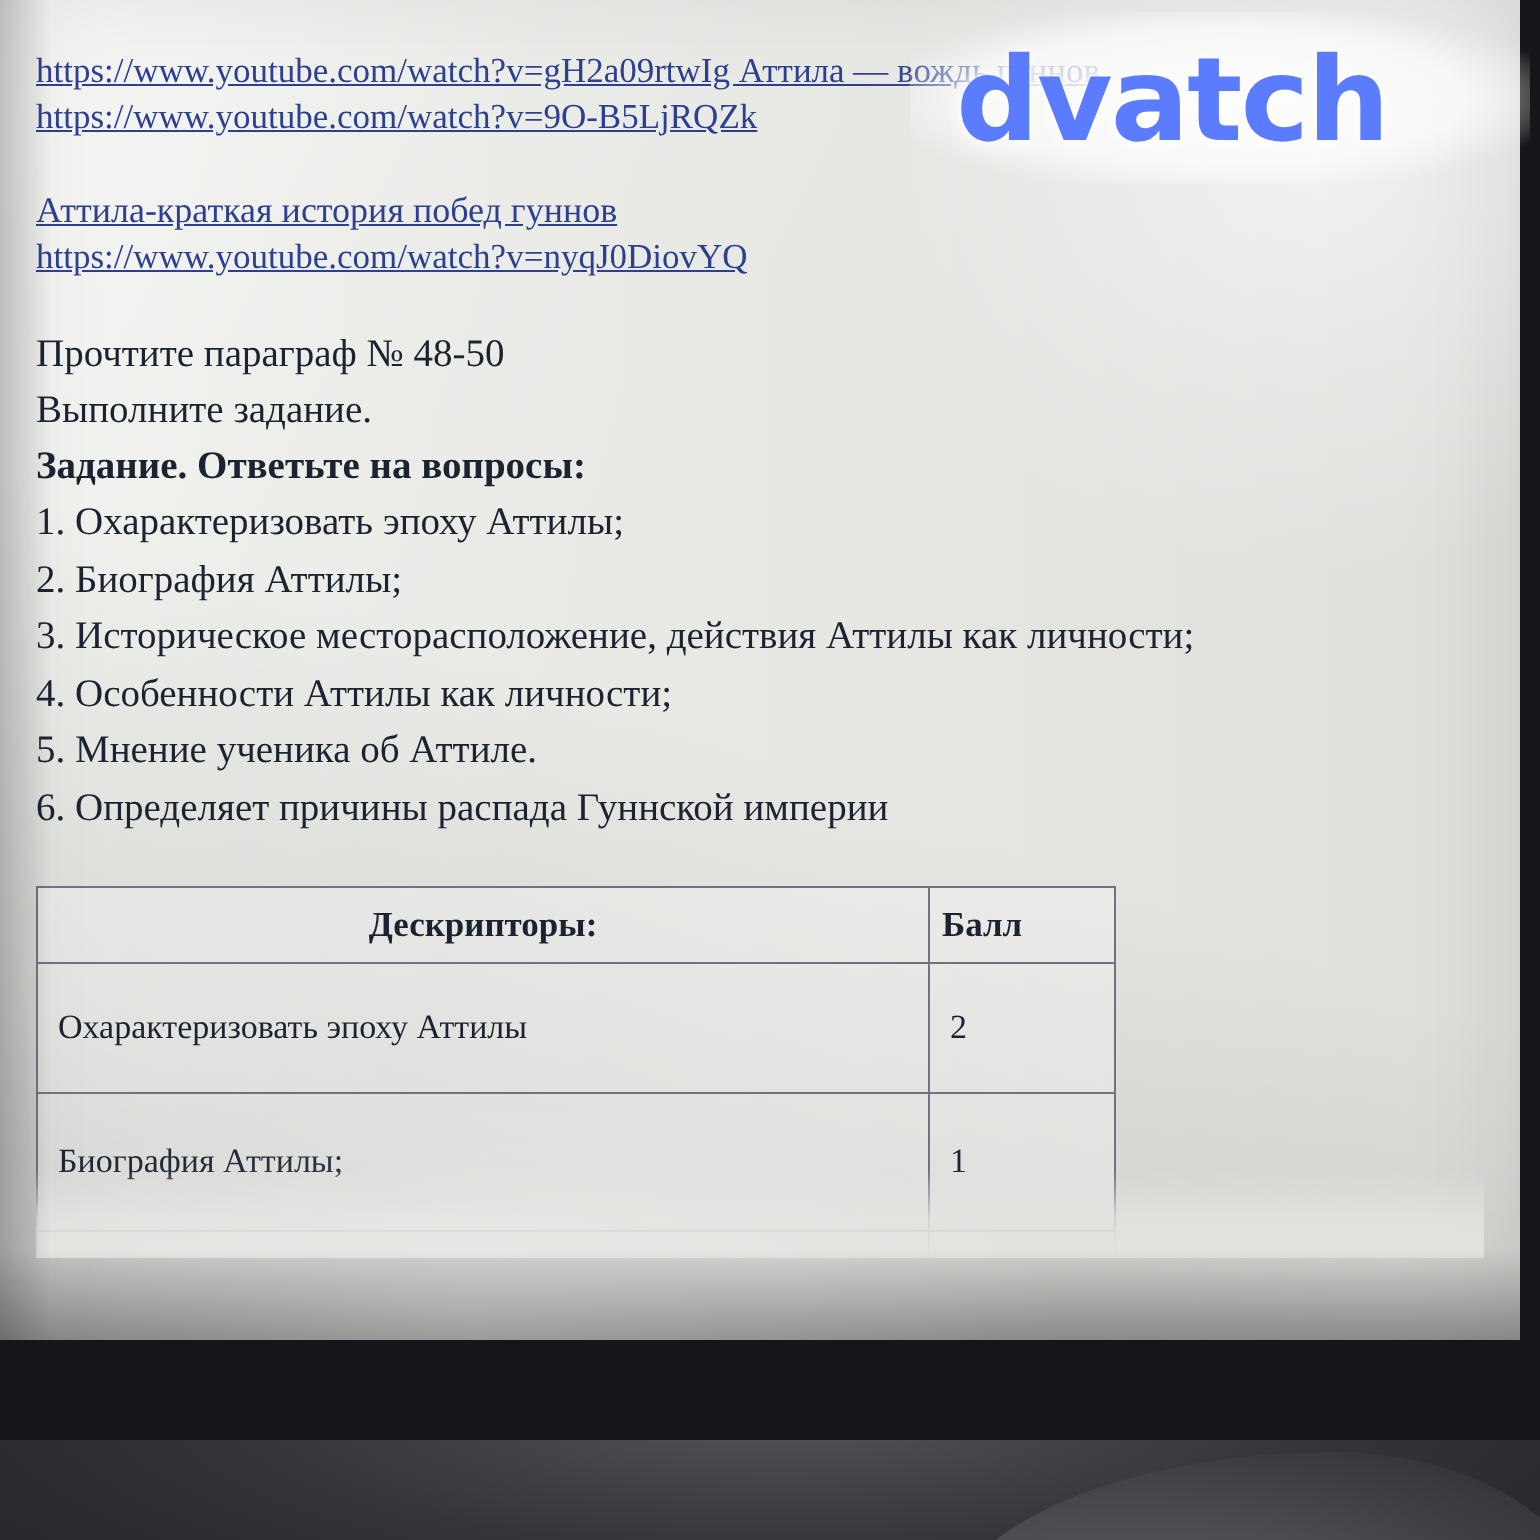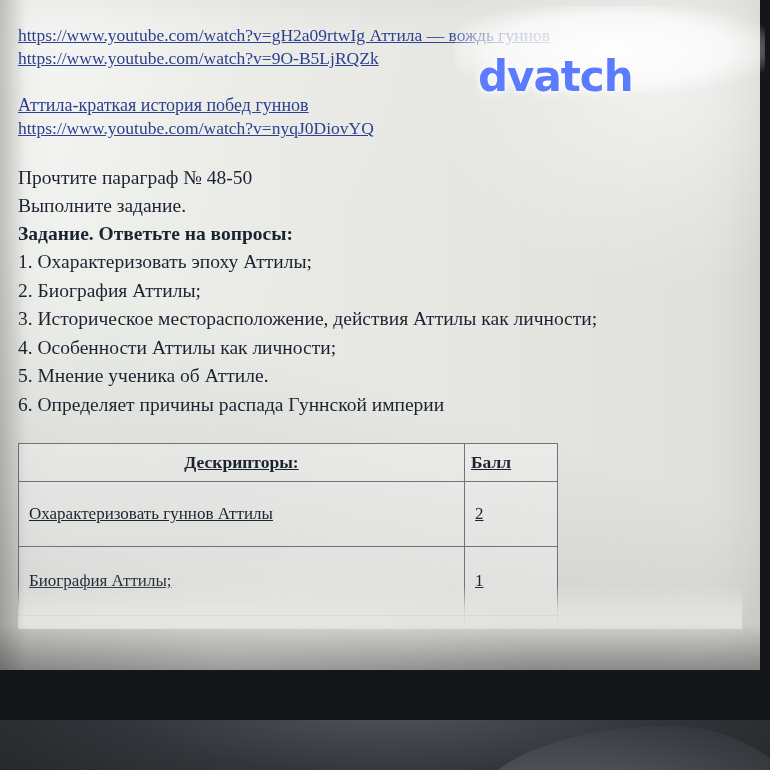--- a/index.html
+++ b/index.html
@@ -121,21 +121,20 @@
     background: rgba(255,255,255,0.28);
   }
   table.descr td, table.descr th {
     border: 1px solid #6d7480;
     font-size: 17px;
     color: #1b2330;
     padding: 10px 10px;
     font-weight: normal;
     text-align: left;
     vertical-align: middle;
-    text-decoration: underline;
   }
   table.descr th {
     text-align: center;
     font-weight: bold;
     font-size: 17.5px;
     padding: 8px 6px;
   }
   table.descr td.score, table.descr th.score {
     text-align: left;
     width: 72px;
@@ -153,26 +152,25 @@
     left: 0; right: 0; bottom: 0;
     height: 44px;
     background: linear-gradient(to bottom, rgba(232,233,229,0) 0%, rgba(226,227,223,0.85) 55%, #e3e4e0 100%);
   }
   
   .watermark {
     position: absolute;
     left: 478px;
     top: 16px;
     font-family: "DejaVu Sans", sans-serif;
-    font-size: 42px;
+    font-size: 58px;
     font-weight: bold;
     color: #5b7cff;
     letter-spacing: -1px;
     text-shadow: 0 2px 10px rgba(255,255,255,0.85), 0 0 4px rgba(255,255,255,0.9);
-    margin-top: 36px;
   }
   .watermark-bg {
     position: absolute;
     left: 455px;
     top: 6px;
     width: 310px;
     height: 86px;
     background: radial-gradient(ellipse at 50% 50%, rgba(255,255,255,0.92) 0%, rgba(255,255,255,0.65) 55%, rgba(255,255,255,0) 80%);
   }
   .shadow-left {
@@ -231,21 +229,21 @@
       </div>
 
       <div class="table-wrap">
         <table class="descr">
           <tbody>
               <tr>
             <th>Дескрипторы:</th>
             <th class="score">Балл</th>
           </tr>
           <tr class="r1">
-            <td>Охарактеризовать гуннов Аттилы</td>
+            <td>Охарактеризовать эпоху Аттилы</td>
             <td class="score">2</td>
           </tr>
           <tr class="r2">
             <td>Биография Аттилы;</td>
             <td class="score">1</td>
           </tr>
           <tr class="r3">
             <td>Историческое месторасположение, действия</td>
             <td class="score">2</td>
           </tr>

